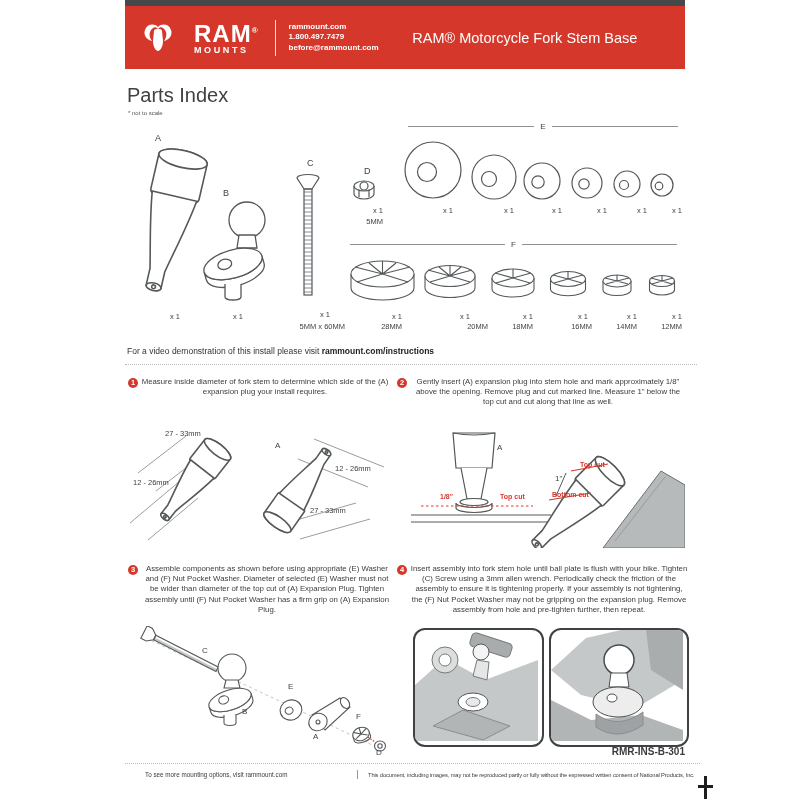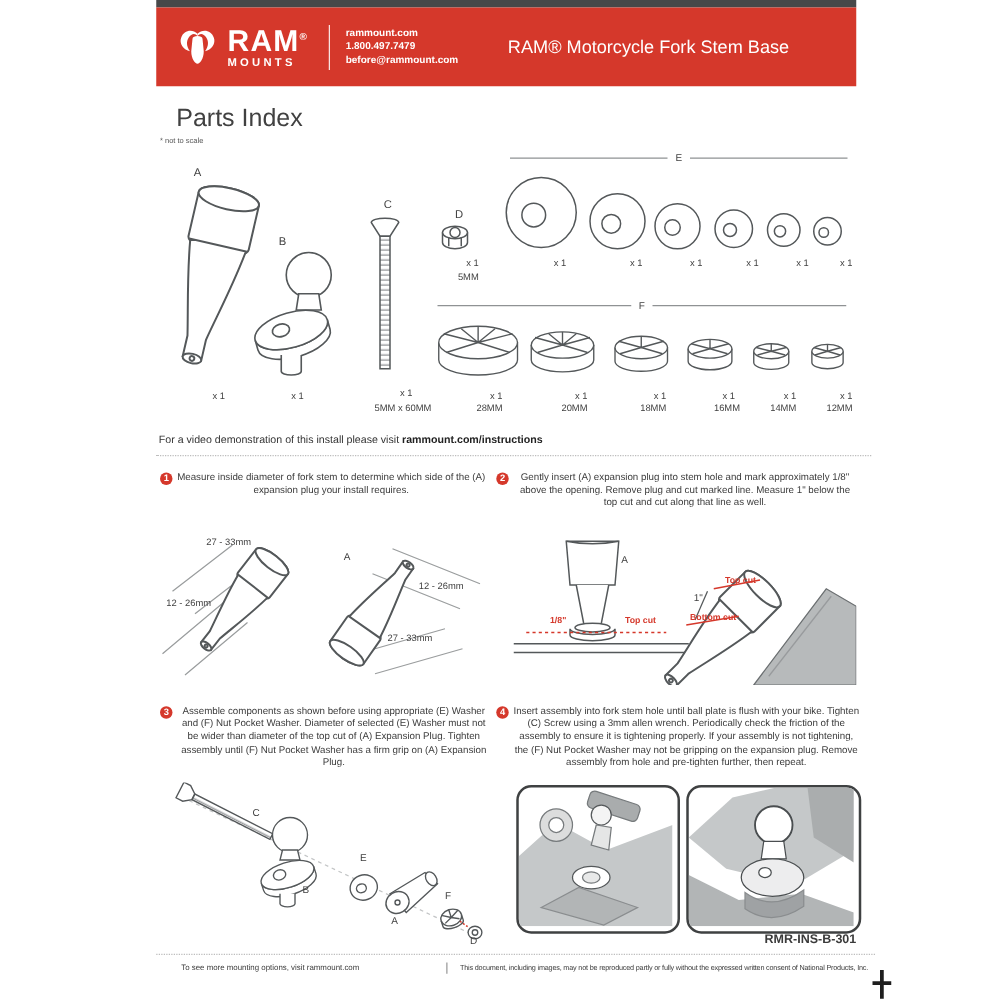--- a/index.html
+++ b/index.html
@@ -4,29 +4,29 @@
 <style>
   html,body{margin:0;padding:0;background:#fff;}
   .canvas{position:relative;width:800px;height:800px;background:#fff;overflow:hidden;
           font-family:"Liberation Sans", sans-serif;color:#3c3c3c;}
   .sheet{position:absolute;left:125px;top:0;width:560px;height:800px;}
   .abs{position:absolute;}
   
   .top-strip{position:absolute;left:0;top:0;width:560px;height:6px;background:#474849;}
   .hdr{position:absolute;left:0;top:6px;width:560px;height:63px;background:#d5382b;color:#fff;
        display:flex;align-items:center;}
-  .logo{display:flex;align-items:center;gap:7px;margin-left:16px;}
+  .logo{display:flex;align-items:center;gap:19px;margin-left:16px;}
   .brand-name{font-size:24px;font-weight:bold;letter-spacing:1px;line-height:20px;}
   .brand-name sup{font-size:8px;}
   .brand-sub{font-size:9px;font-weight:bold;letter-spacing:2.6px;margin-top:1px;}
   .hdr-div{width:1px;height:36px;background:rgba(255,255,255,.85);margin:0 13px 0 16px;}
   .contact{font-size:8px;line-height:10.5px;font-weight:bold;}
   .hdr-title{flex:1;text-align:center;font-size:14.5px;font-weight:400;padding-right:14px;}
   
-  .parts-title{position:absolute;left:2px;top:84px;font-size:20px;color:#414141;margin-left:14px;}
+  .parts-title{position:absolute;left:2px;top:84px;font-size:20px;color:#414141;}
   .scale-note{position:absolute;left:3px;top:110px;font-size:6px;color:#555;}
   .plabel{position:absolute;font-size:9px;color:#3f3f3f;}
   .qty{position:absolute;font-size:7.5px;color:#3f3f3f;text-align:right;width:40px;}
   .rowline{position:absolute;display:flex;align-items:center;gap:6px;font-size:8px;color:#3f3f3f;}
   .rowline .ln{flex:1;height:0;border-top:1px solid #8f9294;}
   
   .video{position:absolute;left:2px;top:346px;font-size:8.5px;color:#333;}
   .video b{color:#222;}
   .dotted{position:absolute;left:0;border-top:1.5px dotted #bdbdbd;}
   
@@ -204,21 +204,21 @@
         <g>
             <path d="M306.5,29 L306.5,38 A12.5,5 0 0 0 331.5,38 L331.5,29"></path>
             <ellipse cx="319" cy="29" rx="12.5" ry="5.5"></ellipse>
            <path d="M319,29 L308,26 M319,29 L319,23.5 M319,29 L330,26 M319,29 L309,32 M319,29 L329,32"></path>
           </g>
       </g>
     </svg>
     <span class="qty" style="left:237px;top:312px">x 1</span>
     <span class="qty" style="left:237px;top:322px">28MM</span>
     <span class="qty" style="left:305px;top:312px">x 1</span>
-    <span class="qty" style="left:305px;top:322px">20MM</span>
+    <span class="qty" style="left:323px;top:322px">20MM</span>
     <span class="qty" style="left:368px;top:312px">x 1</span>
     <span class="qty" style="left:368px;top:322px">18MM</span>
     <span class="qty" style="left:423px;top:312px">x 1</span>
     <span class="qty" style="left:427px;top:322px">16MM</span>
     <span class="qty" style="left:472px;top:312px">x 1</span>
     <span class="qty" style="left:472px;top:322px">14MM</span>
     <span class="qty" style="left:517px;top:312px">x 1</span>
     <span class="qty" style="left:517px;top:322px">12MM</span>
 
     <div class="video">

